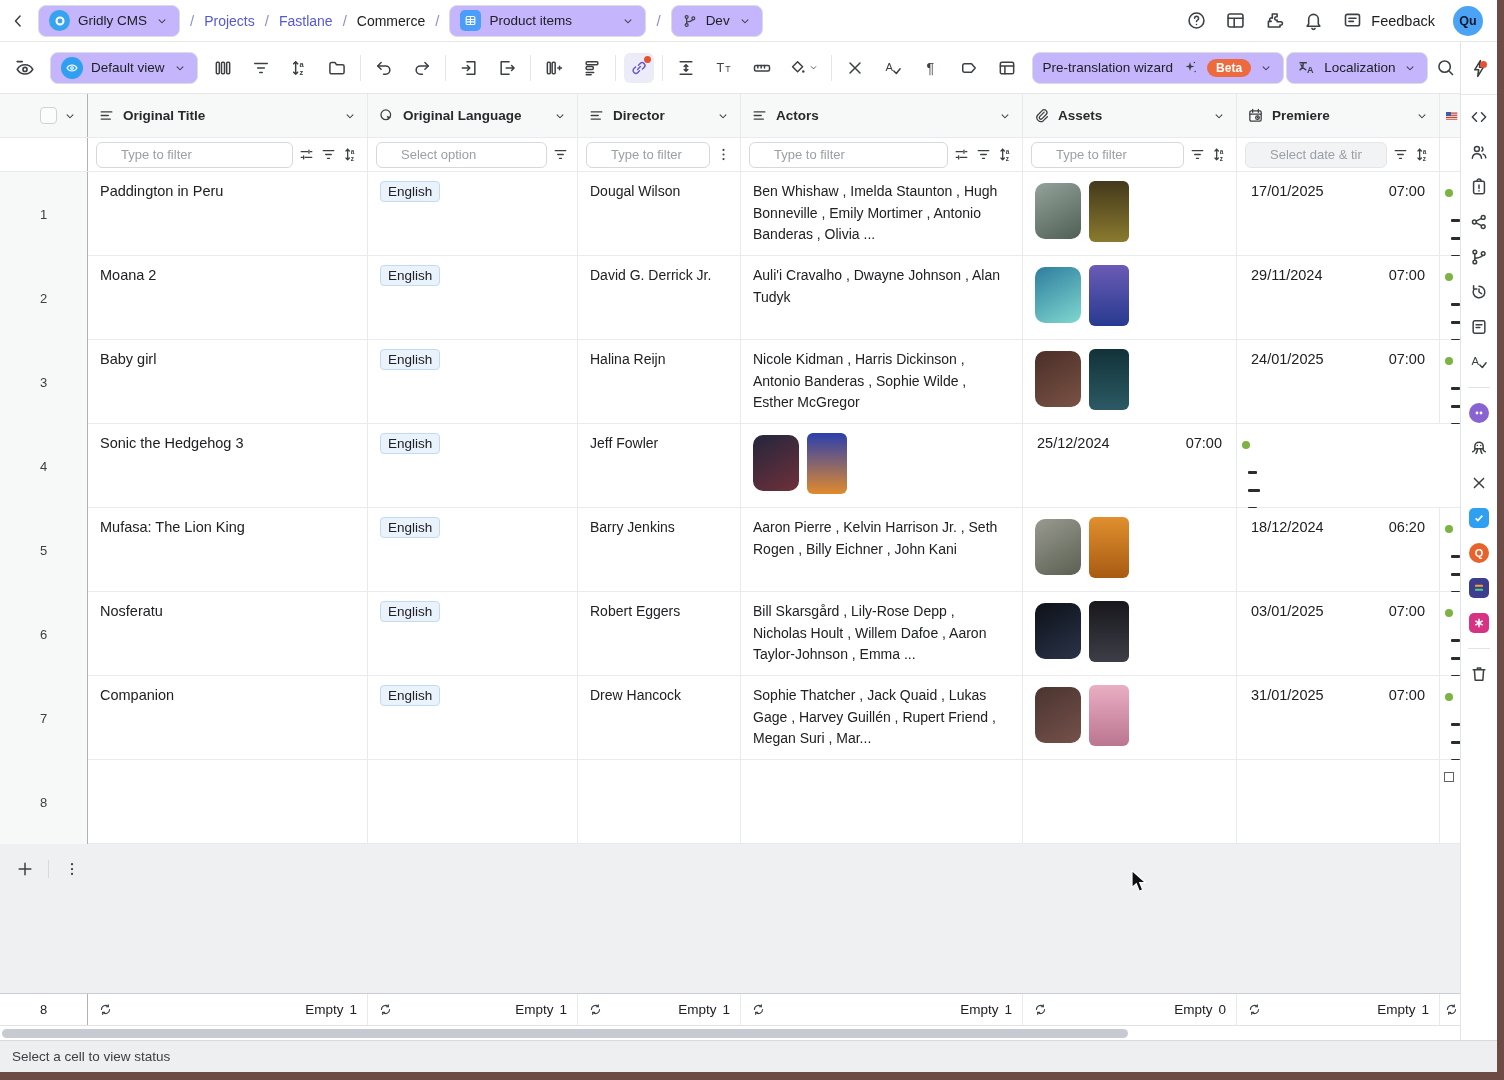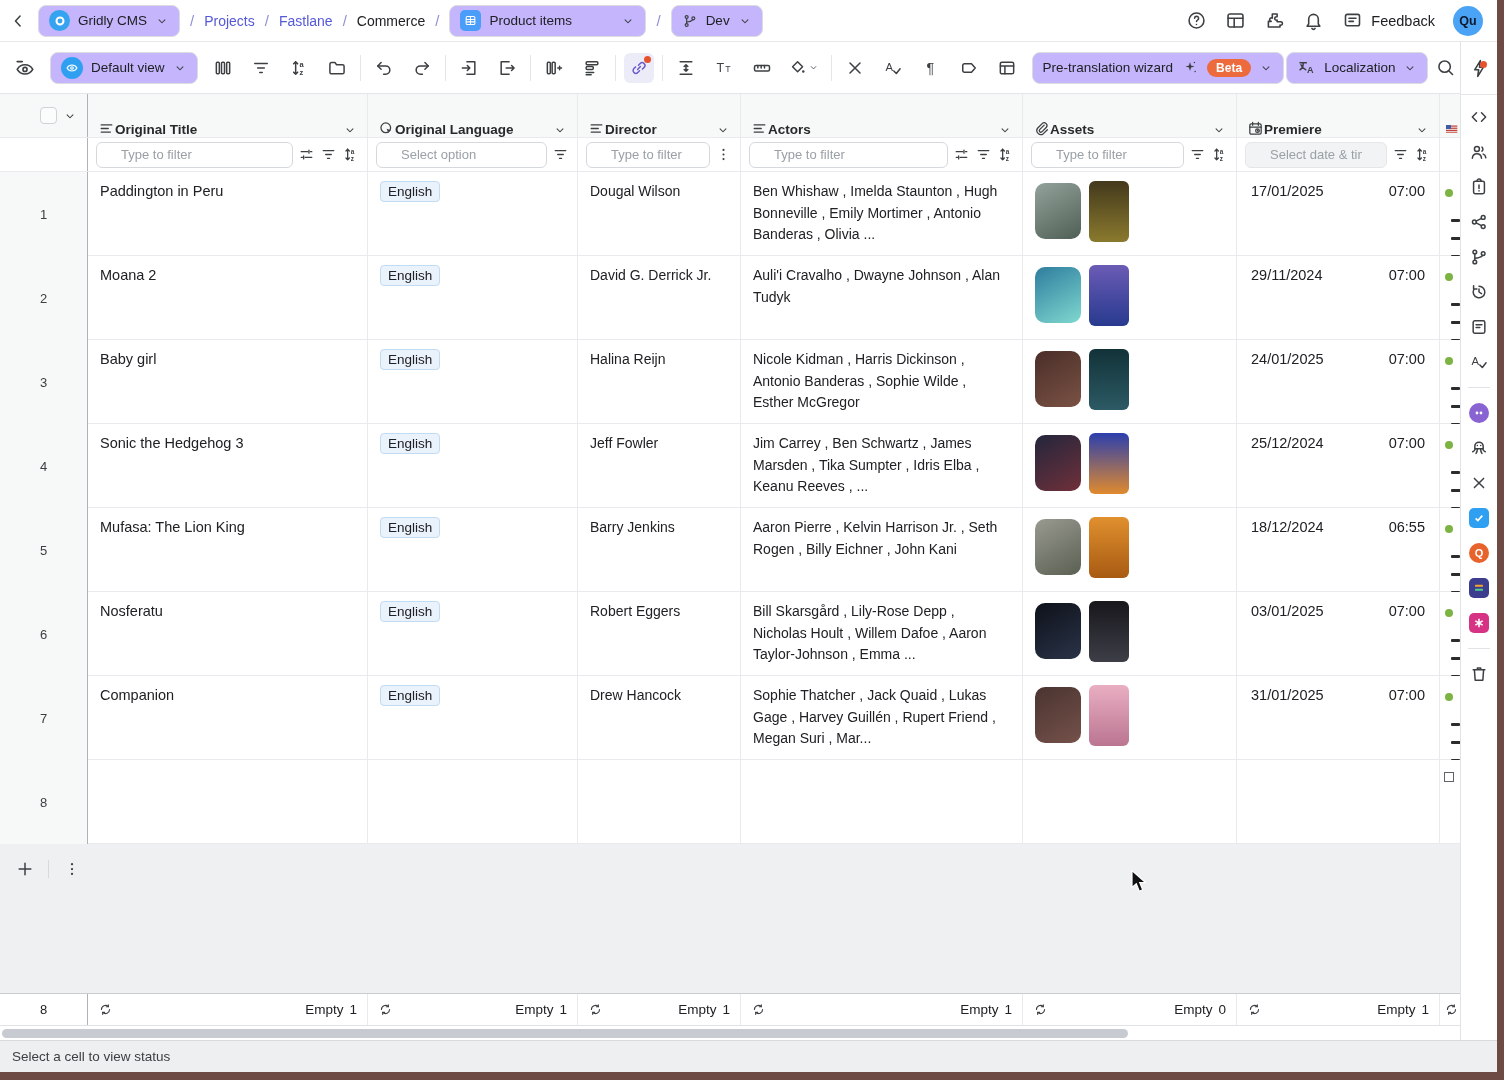--- a/index.html
+++ b/index.html
@@ -29,21 +29,21 @@
   .reddot{position:absolute;top:3px;right:3px;width:7px;height:7px;border-radius:50%;background:#e8512e}
   .vsep{width:1px;height:26px;background:#e4e6e9;margin:0 4px}
   .tb-group{display:flex;align-items:center;gap:8px}
   #tb-groups{display:flex;align-items:center;gap:4px}
   .toolbar-right{margin-left:auto;display:flex;align-items:center;gap:2px;padding-right:14px}
   .beta{background:#ed6a3d;color:#fff;border-radius:10px;font-size:12px;padding:2px 9px;font-weight:bold}
   .blueround{width:22px;height:22px;border-radius:50%;background:#2f9ff2;color:#fff;display:inline-flex;align-items:center;justify-content:center}
   
   .cols{display:grid;grid-template-columns:88px 280px 210px 163px 282px 214px 203px 20px}
   .thead{position:absolute;left:0;top:94px;width:1460px;height:44px;background:#f7f8f8;border-bottom:1px solid #e8eaed;box-sizing:border-box}
-  .hcell{display:flex;align-items:flex-end;gap:0;padding:0 10px;border-right:1px solid #e8eaed;font-size:13.5px;font-weight:bold;color:#28292b;overflow:hidden;cursor:pointer}
+  .hcell{display:flex;align-items:center;gap:8px;padding:0 10px;border-right:1px solid #e8eaed;font-size:13.5px;font-weight:bold;color:#28292b;overflow:hidden;cursor:pointer}
   .hcell .chev{margin-left:auto}
   .hnum{display:flex;align-items:center;justify-content:flex-end;gap:6px;padding-right:10px;border-right:1px solid #aeb3b9;cursor:pointer}
   .cbx{width:15px;height:15px;border:1px solid #cfd3d8;border-radius:4px;background:#fbfcfc}
   .tfilter{position:absolute;left:0;top:138px;width:1460px;height:34px;background:#fff;border-bottom:1px solid #e8eaed;box-sizing:border-box}
   .fcell{display:flex;align-items:center;gap:5px;padding:0 8px;border-right:1px solid #e8eaed;overflow:hidden}
   .fcell input{flex:1;min-width:40px;height:24px;border:1px solid #d5d8dc;border-radius:6px;padding:0 24px;font-size:13px;
                font-family:"Liberation Sans",sans-serif;color:#202124;outline:none}
   .fcell input::placeholder{color:#9aa0a6}
   .fcell input.date{background:#f1f3f4;border-color:#e4e6e9;color:#80868b}
   .fnum{border-right:1px solid #aeb3b9}
@@ -646,21 +646,20 @@
         <span>24/01/2025</span>
         <span>07:00</span>
       </div>
       <div class="cell status-cell"><span class="gdot"></span><div class="frag" style="width: 9px;"></div><div class="frag" style="width: 12px;"></div><div class="frag" style="width: 9px;"></div></div>
     </div>
     <div class="row cols">
       <div class="numcell">4</div>
       <div class="cell title-cell">Sonic the Hedgehog 3</div>
       <div class="cell"><span class="chip">English</span></div>
       <div class="cell">Jeff Fowler</div>
-      <div class="cell">Jim Carrey , Ben Schwartz , James Marsden , Tika Sumpter , Idris Elba , Keanu Reeves , ...</div>
       <div class="cell assets-cell">
         <div class="thumb still" style="background: linear-gradient(150deg, rgb(35, 38, 60), rgb(112, 48, 58));"></div>
         <div class="thumb poster" style="background: linear-gradient(rgb(43, 63, 174), rgb(224, 138, 46));"></div>
       </div>
       <div class="cell prem-cell">
         <span>25/12/2024</span>
         <span>07:00</span>
       </div>
       <div class="cell status-cell"><span class="gdot"></span><div class="frag" style="width: 9px;"></div><div class="frag" style="width: 12px;"></div><div class="frag" style="width: 9px;"></div></div>
     </div>
@@ -669,21 +668,21 @@
       <div class="cell title-cell">Mufasa: The Lion King</div>
       <div class="cell"><span class="chip">English</span></div>
       <div class="cell">Barry Jenkins</div>
       <div class="cell">Aaron Pierre , Kelvin Harrison Jr. , Seth Rogen , Billy Eichner , John Kani</div>
       <div class="cell assets-cell">
         <div class="thumb still" style="background: linear-gradient(150deg, rgb(154, 154, 144), rgb(89, 96, 82));"></div>
         <div class="thumb poster" style="background: linear-gradient(rgb(224, 144, 46), rgb(168, 90, 18));"></div>
       </div>
       <div class="cell prem-cell">
         <span>18/12/2024</span>
-        <span>06:55</span>
+        <span>06:20</span>
       </div>
       <div class="cell status-cell"><span class="gdot"></span><div class="frag" style="width: 9px;"></div><div class="frag" style="width: 12px;"></div><div class="frag" style="width: 9px;"></div></div>
     </div>
     <div class="row cols">
       <div class="numcell">6</div>
       <div class="cell title-cell">Nosferatu</div>
       <div class="cell"><span class="chip">English</span></div>
       <div class="cell">Robert Eggers</div>
       <div class="cell">Bill Skarsgård , Lily-Rose Depp , Nicholas Hoult , Willem Dafoe , Aaron Taylor-Johnson , Emma ...</div>
       <div class="cell assets-cell">

